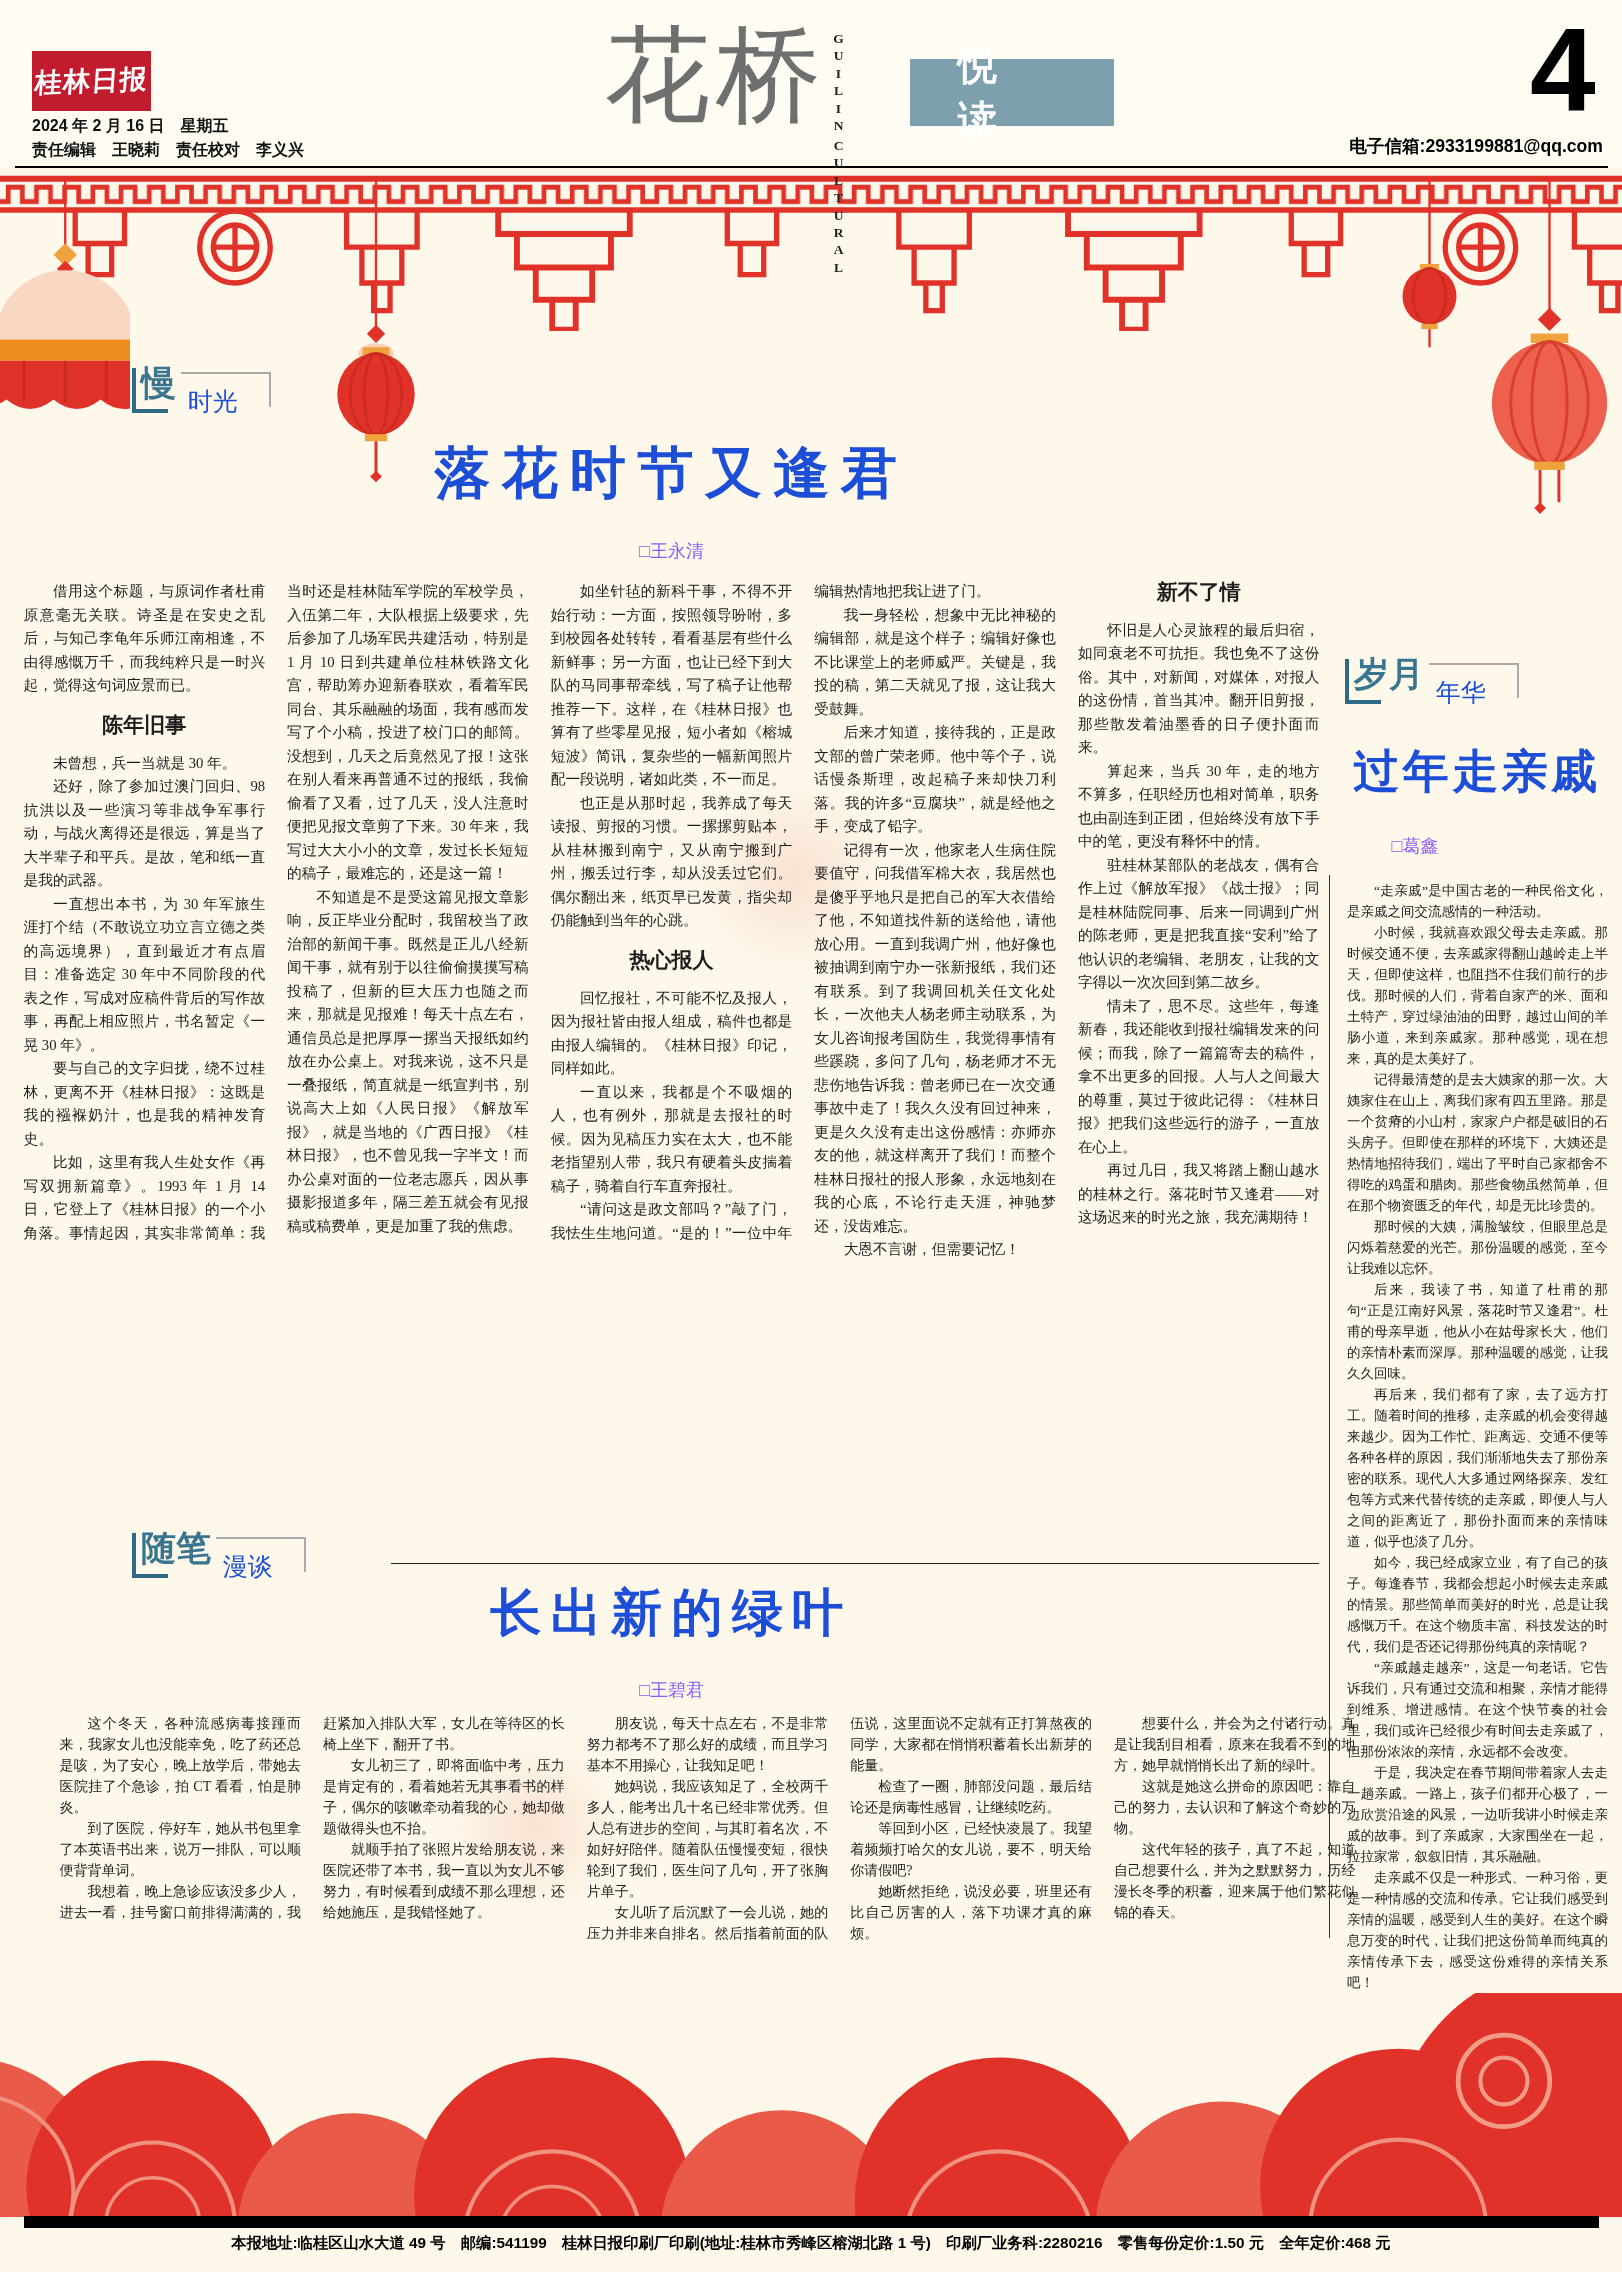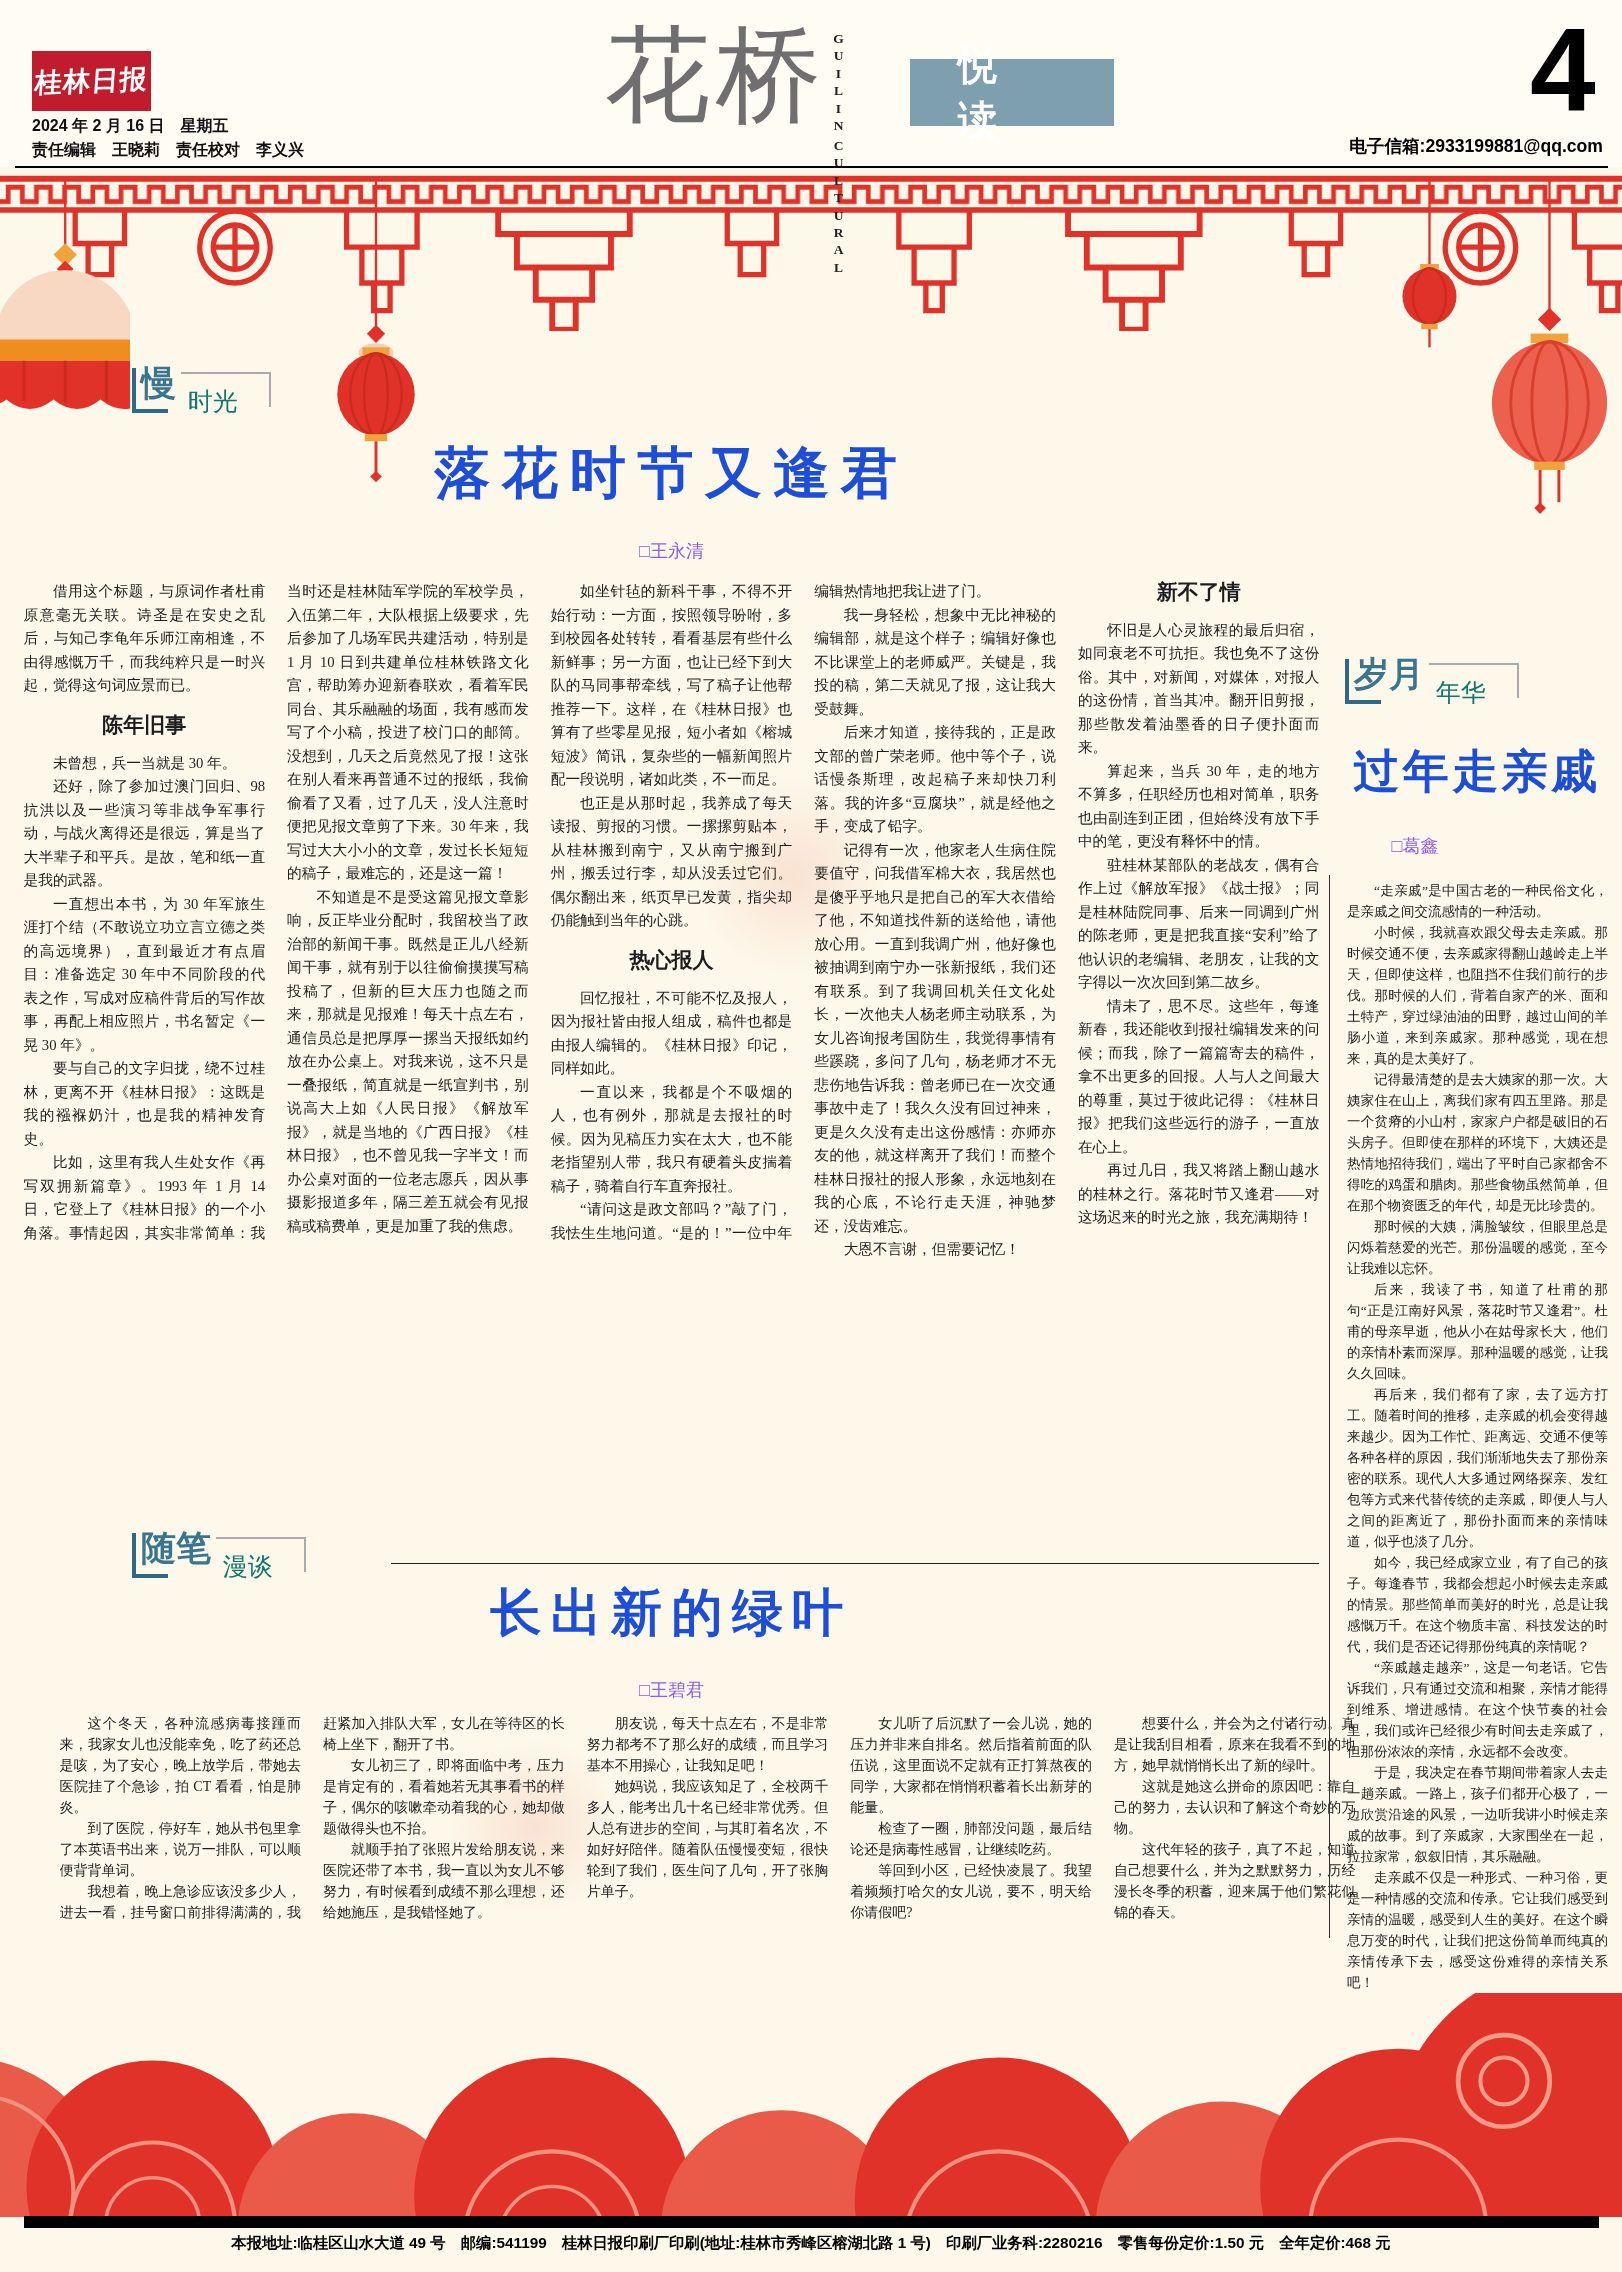--- a/index.html
+++ b/index.html
@@ -37,21 +37,21 @@
   .black-bar{position:absolute;left:23.5px;top:2216px;width:1575px;height:11.8px;background:#000;z-index:6;}
   .footer-line{position:absolute;left:0;top:2233px;width:1622px;text-align:center;z-index:6;
                font-family:"Liberation Sans",sans-serif;font-weight:bold;font-size:15.3px;color:#000;}
   
   .seclabel{position:absolute;display:flex;align-items:flex-start;z-index:3;}
   .seclabel .big{font-family:"Liberation Sans",sans-serif;font-weight:900;font-size:35px;line-height:1;
                  color:#3a7590;position:relative;padding:4.7px 5.9px 5.9px 7px;}
   .seclabel .big::before{content:"";position:absolute;left:-2.4px;top:8.2px;width:32px;height:41px;
                  border-left:4.1px solid #2e6a86;border-bottom:4.1px solid #2e6a86;}
   .seclabel .small{font-family:"Liberation Sans",sans-serif;font-weight:400;font-size:25px;line-height:1;
-                 color:#0f766e;margin-top:27px;position:relative;padding:2.4px 5.9px;}
+                 color:#1d4ed8;margin-top:27px;position:relative;padding:2.4px 5.9px;}
   .seclabel .small::after{content:"";position:absolute;right:-27px;top:-15.3px;width:88px;height:33px;
                  border-top:2.9px solid #aaa;border-right:2.9px solid #aaa;}
   .essay-rule{position:absolute;left:391px;top:1563px;width:928px;height:1.2px;background:#222;z-index:2;}
   
   .art-title{position:absolute;text-align:center;font-weight:700;color:#1d4ed8;z-index:2;
              font-family:"Liberation Serif","DejaVu Serif",serif;}
   .t1{left:23.5px;top:436px;width:1296px;font-size:56px;letter-spacing:11.8px;}
   .t2{left:23.5px;top:1579px;width:1296px;font-size:51px;letter-spacing:9.4px;}
   .t3{left:1345px;top:741px;width:264px;font-size:46px;letter-spacing:3.5px;}
   .art-author{position:absolute;text-align:center;font-size:18px;color:#8b5cf6;z-index:2;}
@@ -230,20 +230,21 @@
       <p class="para">这个冬天，各种流感病毒接踵而来，我家女儿也没能幸免，吃了药还总是咳，为了安心，晚上放学后，带她去医院挂了个急诊，拍 CT 看看，怕是肺炎。</p>
       <p class="para">到了医院，停好车，她从书包里拿了本英语书出来，说万一排队，可以顺便背背单词。</p>
       <p class="para">我想着，晚上急诊应该没多少人，进去一看，挂号窗口前排得满满的，我赶紧加入排队大军，女儿在等待区的长椅上坐下，翻开了书。</p>
       <p class="para">女儿初三了，即将面临中考，压力是肯定有的，看着她若无其事看书的样子，偶尔的咳嗽牵动着我的心，她却做题做得头也不抬。</p>
       <p class="para">就顺手拍了张照片发给朋友说，来医院还带了本书，我一直以为女儿不够努力，有时候看到成绩不那么理想，还给她施压，是我错怪她了。</p>
       <p class="para">朋友说，每天十点左右，不是非常努力都考不了那么好的成绩，而且学习基本不用操心，让我知足吧！</p>
       <p class="para">她妈说，我应该知足了，全校两千多人，能考出几十名已经非常优秀。但人总有进步的空间，与其盯着名次，不如好好陪伴。随着队伍慢慢变短，很快轮到了我们，医生问了几句，开了张胸片单子。</p>
       <p class="para">女儿听了后沉默了一会儿说，她的压力并非来自排名。然后指着前面的队伍说，这里面说不定就有正打算熬夜的同学，大家都在悄悄积蓄着长出新芽的能量。</p>
       <p class="para">检查了一圈，肺部没问题，最后结论还是病毒性感冒，让继续吃药。</p>
       <p class="para">等回到小区，已经快凌晨了。我望着频频打哈欠的女儿说，要不，明天给你请假吧?</p>
+      <p class="para">她断然拒绝，说没必要，班里还有比自己厉害的人，落下功课才真的麻烦。</p>
       <p class="para">想要什么，并会为之付诸行动。真是让我刮目相看，原来在我看不到的地方，她早就悄悄长出了新的绿叶。</p>
       <p class="para">这就是她这么拼命的原因吧：靠自己的努力，去认识和了解这个奇妙的万物。</p>
       <p class="para">这代年轻的孩子，真了不起，知道自己想要什么，并为之默默努力，历经漫长冬季的积蓄，迎来属于他们繁花似锦的春天。</p>
     </div>
 
   <div class="v-divider"></div>
   <div class="art-title t3">过年走亲戚</div>
   <div class="art-author a3">□葛鑫</div>
   <div class="art-body body3">
       <p class="para">“走亲戚”是中国古老的一种民俗文化，是亲戚之间交流感情的一种活动。</p>

